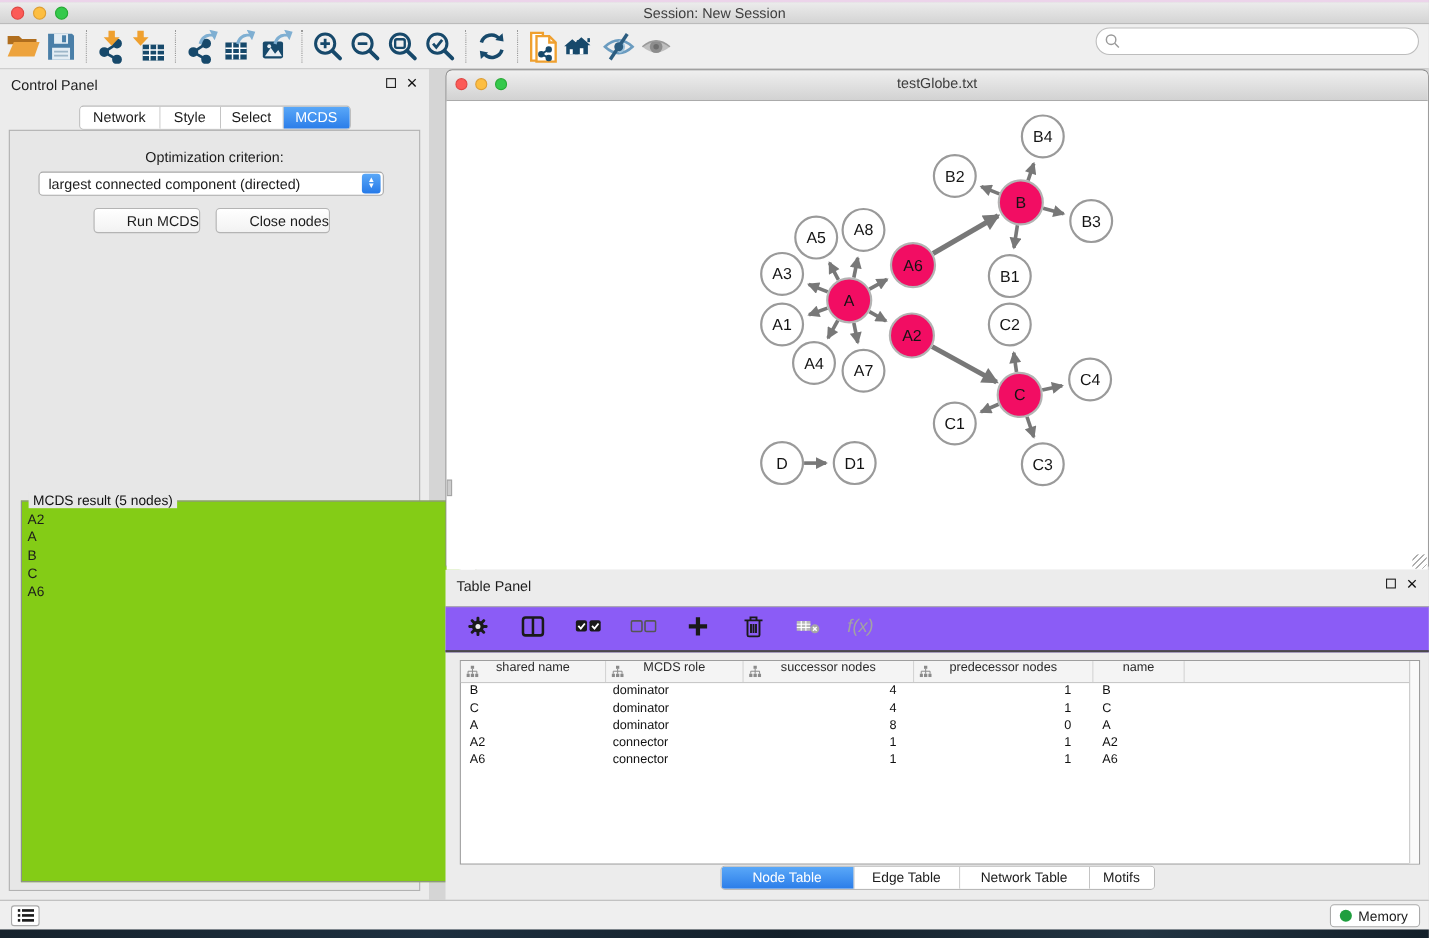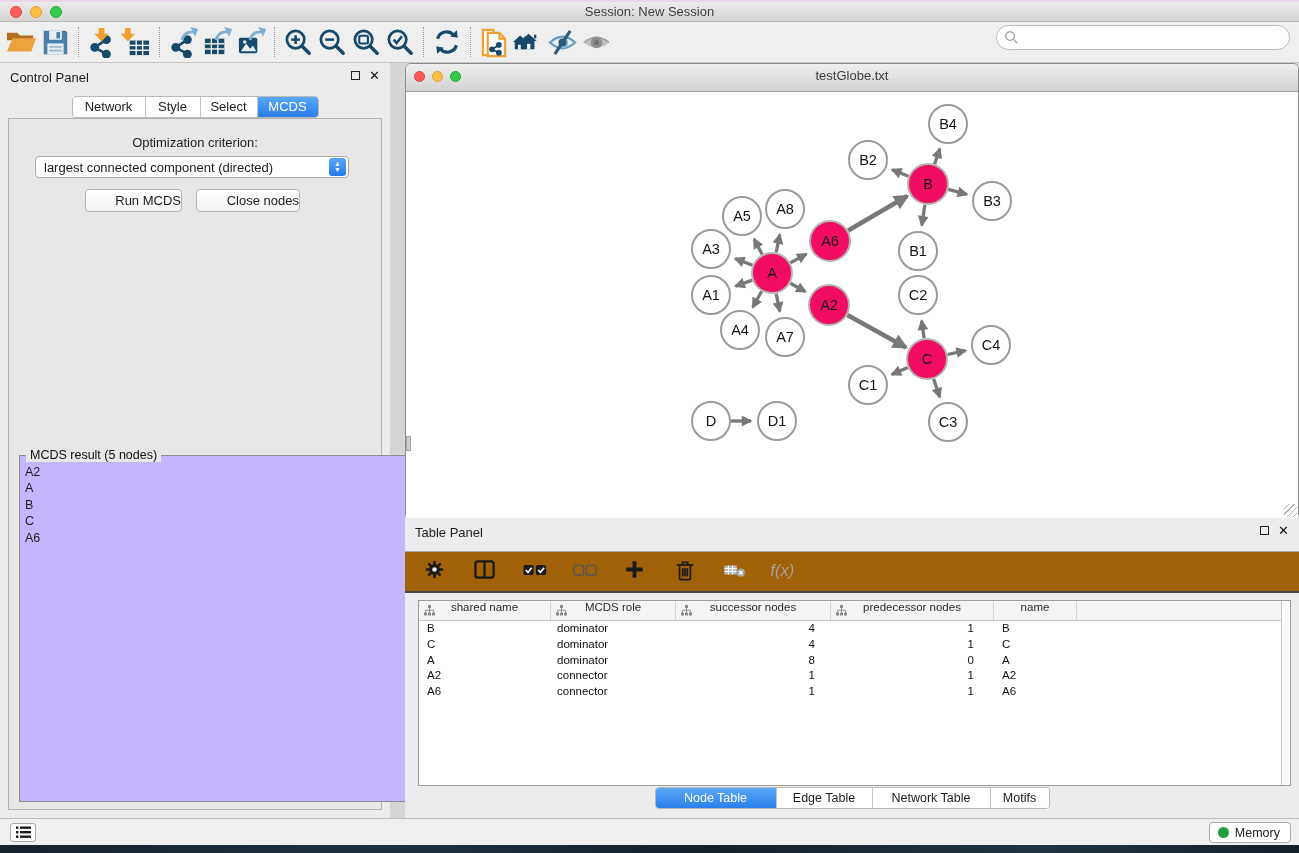--- a/index.html
+++ b/index.html
@@ -48,21 +48,21 @@
   #criterion-select .val { flex:1; font-size:13px; padding-left:8px; white-space:nowrap; overflow:hidden; }
   .stepper { width:17px; height:18px; margin-right:2px; border-radius:3px;
     background:linear-gradient(#5AA8F8,#2579E8); display:flex; flex-direction:column; align-items:center; justify-content:center; }
   .stepper span { color:#fff; font-size:7px; line-height:6px; }
   .cp-buttons { position:absolute; left:0; top:70px; width:100%; }
   .push-btn { position:absolute; height:23px; background:linear-gradient(#FFFFFF,#F2F2F2); border:1px solid #B4B4B4;
     border-radius:4px; font-size:13px; text-align:right; line-height:21px; }
   #run-btn { left:76px; width:97px; }
   #closepanel-btn { left:187px; width:104px; }
 
-  #result-group { position:absolute; left:10px; top:336px; width:414px; height:347px; border:1px solid #8f8f8f; background:#c4b5fd; }
+  #result-group { position:absolute; left:10px; top:336px; width:414px; height:347px; border:1px solid #8f8f8f; background:#84cc16; }
   #result-legend { position:absolute; left:6px; top:-8px; background:#E7E7E7; padding:0 4px; font-size:12.5px; color:#111; }
   #result-list { position:absolute; left:0; top:3px; right:14px; bottom:0; padding:5px 0 0 5px; font-size:12.5px; line-height:16.4px; overflow:hidden; }
   #result-scroll { position:absolute; right:0; top:0; bottom:0; width:14px; border-left:1px solid #CCCCCC; background:#FCFCFC; }
 
   
   #network-window { position:absolute; left:405px; top:63px; width:894px; height:452px;
     border:1px solid #8C8C8C; border-radius:6px 6px 0 0; background:#fff; }
   #nw-titlebar { height:28px; border-radius:5px 5px 0 0; background:linear-gradient(#EFEFEF,#D2D2D2);
     border-bottom:1px solid #A2A2A2; position:relative; }
   #nw-titlebar .lights { top:7px; left:8px; gap:7px; }
@@ -70,21 +70,21 @@
   #nw-title { text-align:center; font-size:13px; line-height:23px; color:#3c3c3c; }
   #graph-canvas { position:relative; width:100%; height:426px; background:#fff; overflow:hidden; }
   svg text { font-family:"Liberation Sans","DejaVu Sans",sans-serif; }
   #nw-scrollfrag { position:absolute; left:0px; top:344px; width:5px; height:15px; background:#CDCDCD; border:1px solid #A5A5A5; }
   #nw-resize { position:absolute; right:1px; bottom:1px; width:13px; height:13px;
     background:repeating-linear-gradient(135deg, transparent 0 3px, #ADADAD 3px 4px); }
 
   
   #table-panel { position:absolute; left:405px; top:518px; width:894px; height:300px; background:#ECECEC; }
   #tp-header { position:relative; height:33px; }
-  #tp-toolbar { position:absolute; left:0; top:33px; width:894px; height:42px; background:#a16207;
+  #tp-toolbar { position:absolute; left:0; top:33px; width:894px; height:42px; background:#8b5cf6;
     border-top:1px solid #ADADAD; border-bottom:2px solid #4A4A4A; display:flex; align-items:center; padding-left:16px; gap:23px; }
   .tp-tool { width:27px; height:27px; display:flex; align-items:center; justify-content:center; }
   #node-table { position:absolute; left:13px; top:82px; width:873px; height:186px; background:#fff; border:1px solid #9E9E9E; }
   #table-scroll { position:absolute; right:0; top:0; bottom:0; width:9px; border-left:1px solid #C8C8C8; background:#FAFAFA; }
   .t-header { display:flex; height:20px; background:#F4F4F4; border-bottom:1px solid #C8C8C8; }
   .t-hcell { position:relative; display:flex; justify-content:center; gap:4px;
     border-right:1px solid #D4D4D4; font-size:11.5px; color:#2a2a2a; }
   .t-hcell svg { position:absolute; left:5px; top:4px; }
   .t-row { display:flex; height:15.8px; }
   .t-cell { font-size:11.5px; line-height:15.5px; color:#111; white-space:nowrap; overflow:hidden; }

